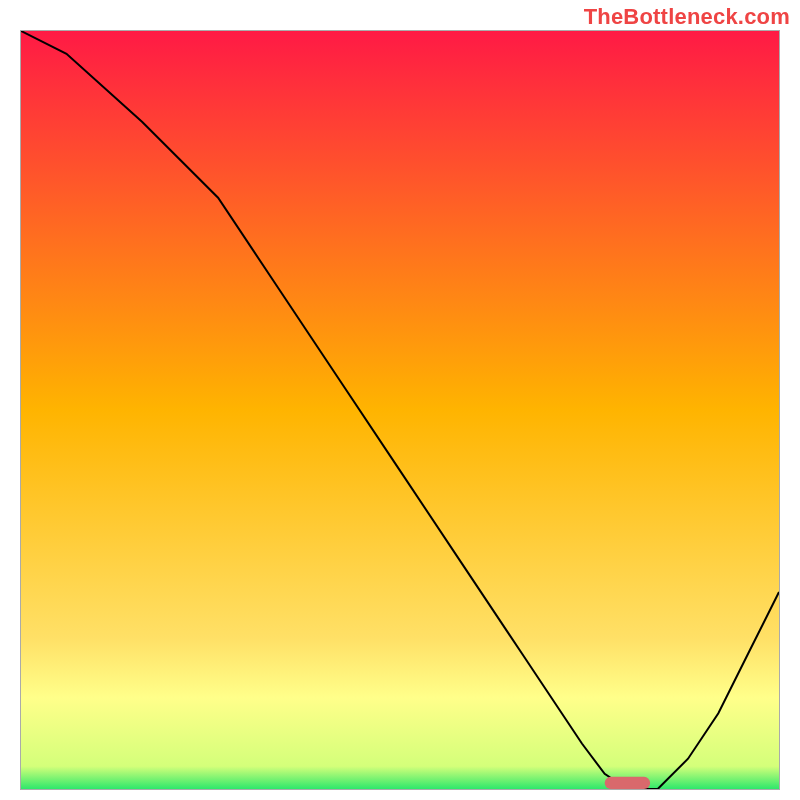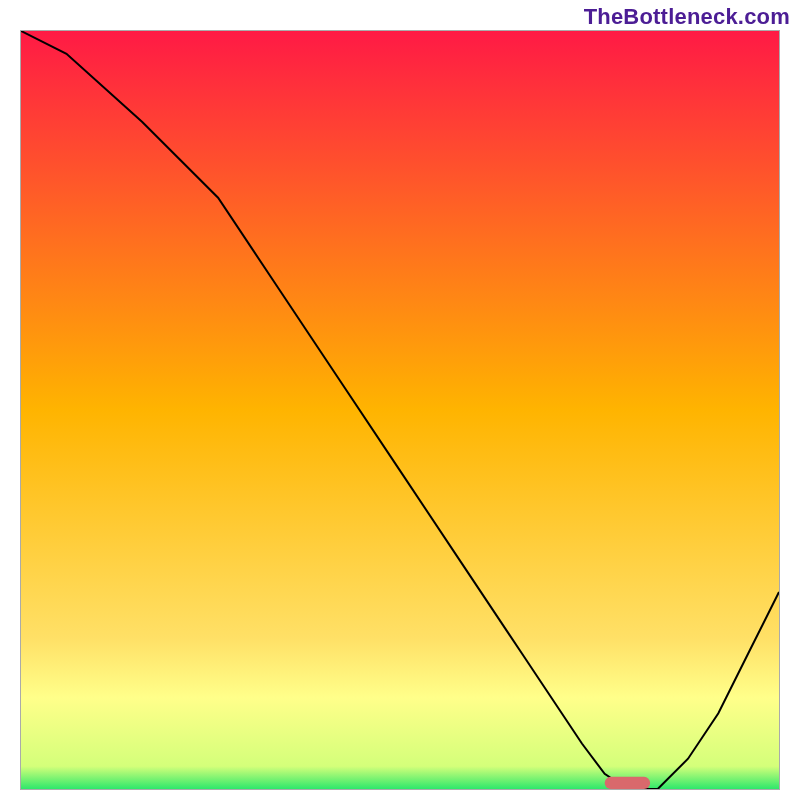--- a/index.html
+++ b/index.html
@@ -15,21 +15,21 @@
     position: relative;
     width: 800px;
     height: 800px;
   }
   .watermark {
     position: absolute;
     top: 4px;
     right: 10px;
     font-size: 22px;
     font-weight: 600;
-    color: #4c1d95;
+    color: #ef4444;
     letter-spacing: 0.2px;
   }
   .plot {
     position: absolute;
     left: 20px;
     top: 30px;
     width: 760px;
     height: 760px;
     border: 1.5px solid #aaa;
     box-sizing: border-box;

